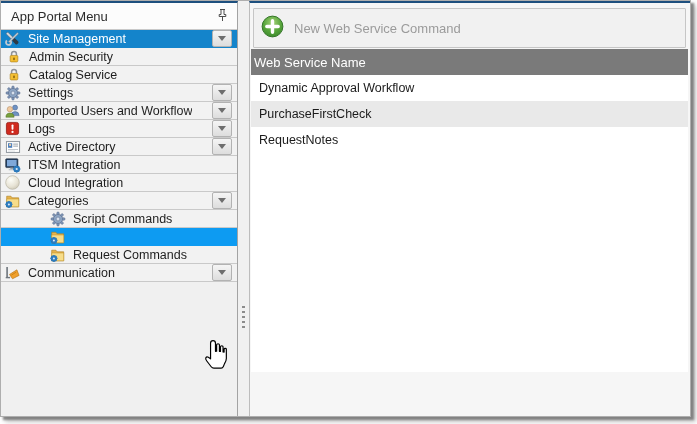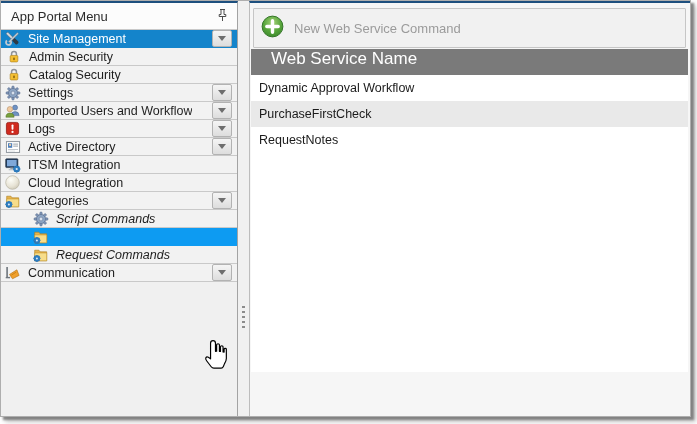--- a/index.html
+++ b/index.html
@@ -24,21 +24,21 @@
   }
   .side-header .title { flex:1; }
   .pin-btn { width:18px; height:18px; display:flex; align-items:center; justify-content:center; cursor:pointer; }
   .side-item {
     flex:0 0 25.4px; display:flex; align-items:center;
     border-bottom:1px solid #c9c9c9; background:#f2f2f2;
     font-size:12.5px; color:#1e1e1e; padding-right:5px; position:relative;
   }
   .side-item.ind0 { padding-left:3px; }
   .side-item.ind1 { padding-left:4px; }
-  .side-item.ind2 { padding-left:31px;font-style:italic; }
+  .side-item.ind2 { padding-left:48px; }
   .side-item.sel-primary { flex:0 0 30px; background:#1484cb; color:#ffffff; border-bottom-color:#1484cb; }
   .side-item.sel-secondary { background:#0d9bf2; color:#ffffff; border-bottom-color:#0d9bf2; }
   .side-item .ic { width:17px; height:17px; margin-right:7px; display:flex; align-items:center; justify-content:center; flex:0 0 17px; }
   .side-item .lbl { white-space:nowrap; overflow:hidden; }
   .dd-btn {
     margin-left:auto; width:20px; height:17px; flex:0 0 20px;
     background:linear-gradient(#f5f5f5,#dddddd); border:1px solid #b2b2b2; border-radius:2px;
     display:flex; align-items:center; justify-content:center; cursor:pointer;
   }
   .tri-down { width:0; height:0; border-left:4px solid transparent; border-right:4px solid transparent; border-top:5px solid #6e6e6e; }
@@ -56,21 +56,21 @@
   }
   .toolbar {
     position:absolute; left:3px; top:5px; right:4px; height:40px;
     background:#f1f1f1; border:1px solid #c6c6c6; border-radius:1px;
     display:flex; align-items:center; padding-left:7px; cursor:pointer;
   }
   .toolbar .new-label { margin-left:10px; font-size:13px; color:#9b9b9b; }
   .grid { position:absolute; left:1px; top:46px; right:2px; bottom:44px; background:#ffffff; }
   .grid-header {
     height:26px; background:#7a7a7a; color:#ffffff;
-    display:flex; padding-left:20px; font-size:17px; cursor:pointer;
+    display:flex; align-items:center; padding-left:3px; font-size:13px; cursor:pointer;
   }
   .grid-row {
     height:26px; display:flex; align-items:center; padding-left:8px;
     font-size:12.5px; color:#1b1b1b; background:#ffffff; cursor:pointer;
   }
   .grid-row.alt { background:#e9e9e9; }
   
   .hand-cursor { position:absolute; left:202px; top:338px; width:26px; height:32px; pointer-events:none; z-index:50; }
 </style>
 </head>
@@ -123,21 +123,21 @@
     <span class="lbl">Admin Security</span>
   </div>
         <div class="side-item ind1">
     <span class="ic">
             <svg width="14" height="15" viewBox="0 0 16 16">
     <path d="M5.2 7 V5.2 a2.8 2.8 0 0 1 5.6 0 V7" fill="none" stroke="#8f9399" stroke-width="1.7"></path>
     <rect x="3.6" y="6.8" width="8.8" height="7.4" rx="1.3" fill="#f4bf33" stroke="#a87a10" stroke-width="0.7"></rect>
     <rect x="7.2" y="9" width="1.6" height="3.2" rx="0.7" fill="#7a5708"></rect>
             </svg>
           </span>
-    <span class="lbl">Catalog Security</span>
+    <span class="lbl">Catalog Service</span>
   </div>
         <div class="side-item ind0">
     <span class="ic">
             <svg width="16" height="16" viewBox="0 0 16 16">
     <g fill="#7e95b5" stroke="#55688a" stroke-width="0.5">
       <rect x="6.8" y="1" width="2.4" height="14" rx="1"></rect>
                 <rect x="1" y="6.8" width="14" height="2.4" rx="1"></rect>
       <rect x="6.8" y="1" width="2.4" height="14" rx="1" transform="rotate(45 8 8)"></rect>
       <rect x="6.8" y="1" width="2.4" height="14" rx="1" transform="rotate(-45 8 8)"></rect>
               </g>

